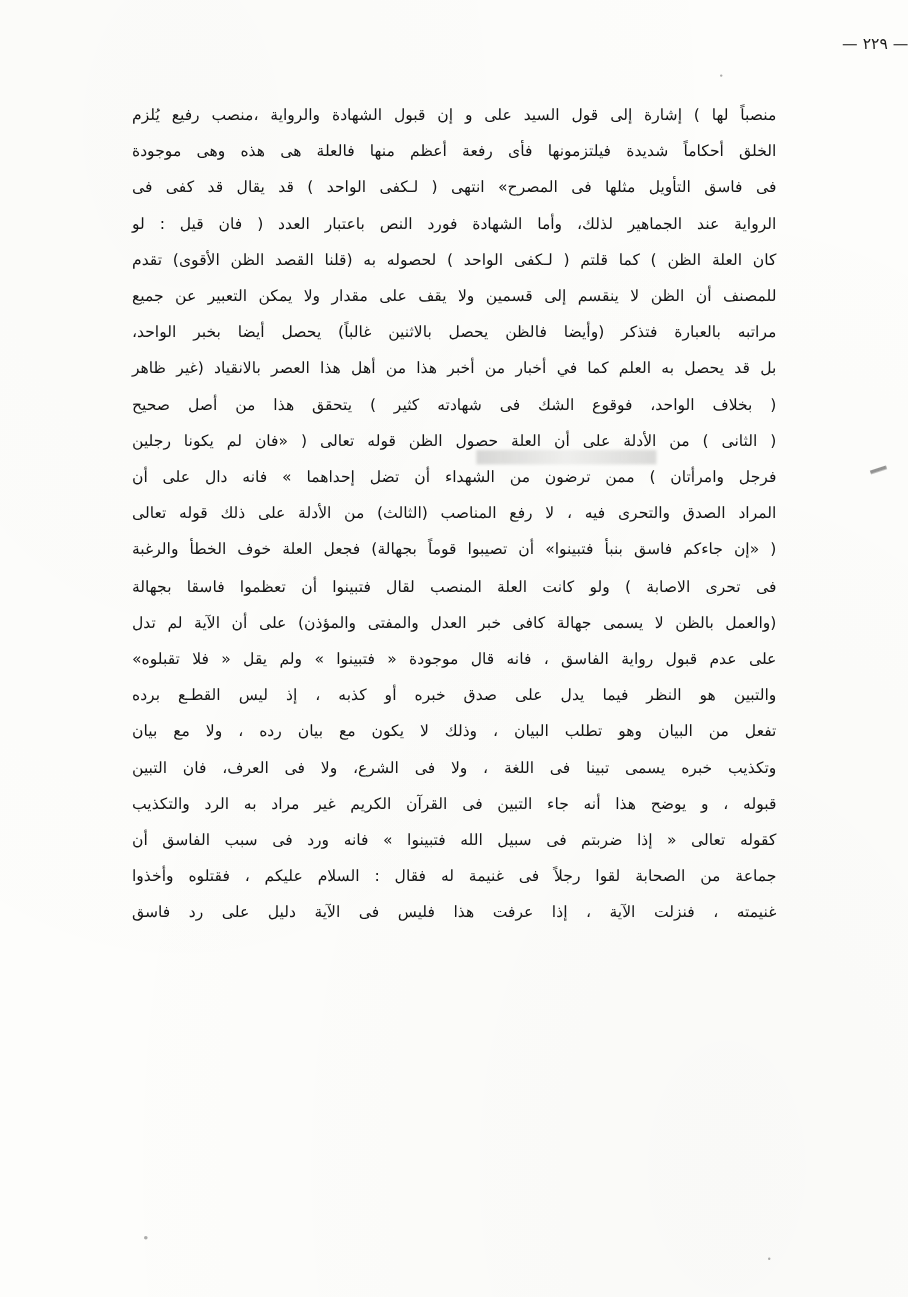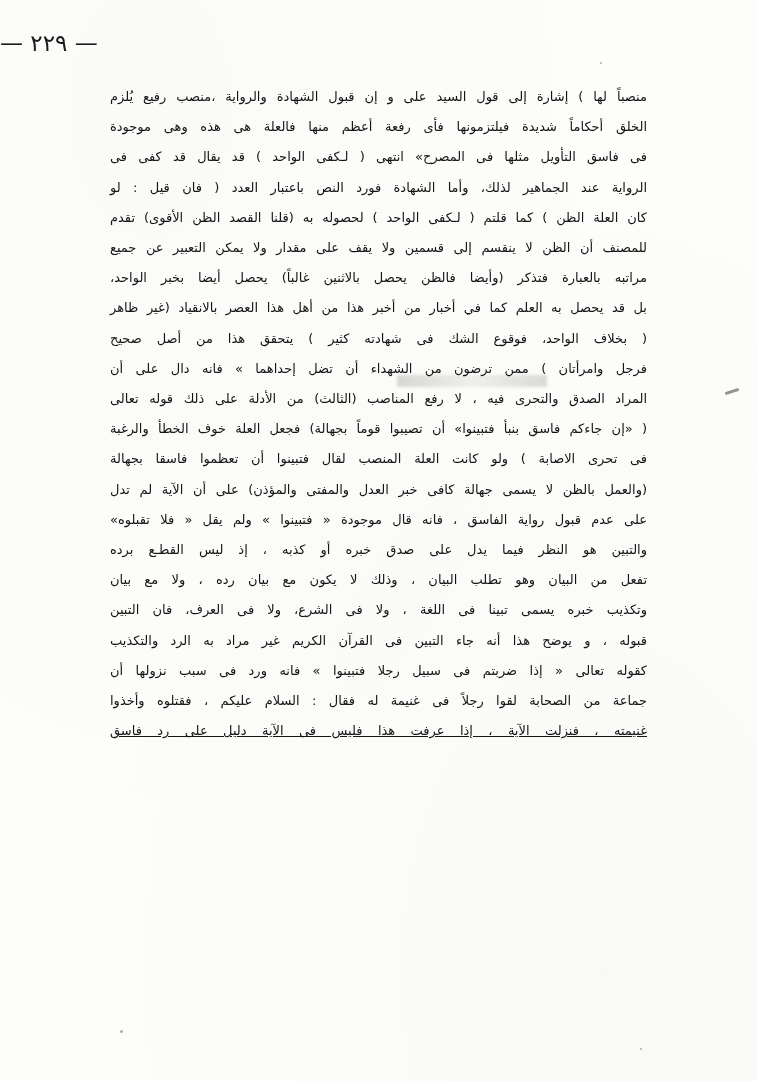--- a/index.html
+++ b/index.html
@@ -28,23 +28,23 @@
     background:
       radial-gradient(ellipse at 20% 10%, rgba(0,0,0,0.012), rgba(0,0,0,0) 60%),
       radial-gradient(ellipse at 80% 90%, rgba(0,0,0,0.015), rgba(0,0,0,0) 65%);
     pointer-events: none;
   }
   .page-number {
     position: absolute;
     top: 30px;
     left: 0;
     right: 0;
-    text-align: left;
+    text-align: right;
     font-family: "DejaVu Sans", sans-serif;
-    font-size: 23px;
+    font-size: 13px;
     letter-spacing: 1px;
     color: #1a1a1a;
     direction: rtl;
   }
   .body-text {
     position: absolute;
     top: 82px;
     right: 110px;
     left: 110px;
     direction: rtl;
@@ -59,21 +59,20 @@
   .body-text p {
     margin: 0;
   }
   .line {
     display: block;
     white-space: nowrap;
   }
   .last-line {
     display: block;
     text-align: right;
-    text-decoration: underline;
   }
   .smudge {
     position: absolute;
     width: 150px;
     height: 12px;
     top: 375px;
     right: 210px;
     background: linear-gradient(90deg, rgba(30,30,30,0.30), rgba(30,30,30,0.10), rgba(30,30,30,0.28));
     filter: blur(1.4px);
     opacity: 0.55;
@@ -106,31 +105,32 @@
   <div class="body-text">
     <p class="line">منصباً لها ) إشارة إلى قول السيد على و إن قبول الشهادة والرواية ،منصب رفيع يُلزم</p>
     <p class="line">الخلق أحكاماً شديدة فيلتزمونها فأى رفعة أعظم منها فالعلة هى هذه وهى موجودة</p>
     <p class="line">فى فاسق التأويل مثلها فى المصرح» انتهى ( لـكفى الواحد ) قد يقال قد كفى فى</p>
     <p class="line">الرواية عند الجماهير لذلك، وأما الشهادة فورد النص باعتبار العدد ( فان قيل : لو</p>
     <p class="line">كان العلة الظن ) كما قلتم ( لـكفى الواحد ) لحصوله به (قلنا القصد الظن الأقوى) تقدم</p>
     <p class="line">للمصنف أن الظن لا ينقسم إلى قسمين ولا يقف على مقدار ولا يمكن التعبير عن جميع</p>
     <p class="line">مراتبه بالعبارة فتذكر (وأيضا فالظن يحصل بالاثنين غالباً) يحصل أيضا بخبر الواحد،</p>
     <p class="line">بل قد يحصل به العلم كما في أخبار من أخبر هذا من أهل هذا العصر بالانقياد (غير ظاهر</p>
     <p class="line">( بخلاف الواحد، فوقوع الشك فى شهادته كثير ) يتحقق هذا من أصل صحيح</p>
+    <p class="line">( الثانى ) من الأدلة على أن العلة حصول الظن قوله تعالى ( «فان لم يكونا رجلين</p>
     <p class="line">فرجل وامرأتان ) ممن ترضون من الشهداء أن تضل إحداهما » فانه دال على أن</p>
     <p class="line">المراد الصدق والتحرى فيه ، لا رفع المناصب (الثالث) من الأدلة على ذلك قوله تعالى</p>
     <p class="line">( «إن جاءكم فاسق بنبأ فتبينوا» أن تصيبوا قوماً بجهالة) فجعل العلة خوف الخطأ والرغبة</p>
     <p class="line">فى تحرى الاصابة ) ولو كانت العلة المنصب لقال فتبينوا أن تعظموا فاسقا بجهالة</p>
     <p class="line">(والعمل بالظن لا يسمى جهالة كافى خبر العدل والمفتى والمؤذن) على أن الآية لم تدل</p>
     <p class="line">على عدم قبول رواية الفاسق ، فانه قال موجودة « فتبينوا » ولم يقل « فلا تقبلوه»</p>
     <p class="line">والتبين هو النظر فيما يدل على صدق خبره أو كذبه ، إذ ليس القطـع برده</p>
     <p class="line">تفعل من البيان وهو تطلب البيان ، وذلك لا يكون مع بيان رده ، ولا مع بيان</p>
     <p class="line">وتكذيب خبره يسمى تبينا فى اللغة ، ولا فى الشرع، ولا فى العرف، فان التبين</p>
     <p class="line">قبوله ، و يوضح هذا أنه جاء التبين فى القرآن الكريم غير مراد به الرد والتكذيب</p>
-    <p class="line">كقوله تعالى « إذا ضربتم فى سبيل رجلا فتبينوا » فانه ورد فى سبب نزولها أن</p>
+    <p class="line">كقوله تعالى « إذا ضربتم فى سبيل الله فتبينوا » فانه ورد فى سبب الفاسق أن</p>
     <p class="line">جماعة من الصحابة لقوا رجلاً فى غنيمة له فقال : السلام عليكم ، فقتلوه وأخذوا</p>
     <p class="last-line">غنيمته ، فنزلت الآية ،  إذا عرفت هذا فليس فى الآية دليل على رد فاسق</p>
   </div>
 
   <div class="smudge"></div>
   <div class="edge-mark"></div>
   <div class="speck" style="width:3px;height:3px;top:1030px;left:120px;"></div>
   <div class="speck" style="width:2px;height:2px;top:1048px;left:640px;"></div>
   <div class="speck" style="width:2px;height:2px;top:62px;left:600px;"></div>
 

